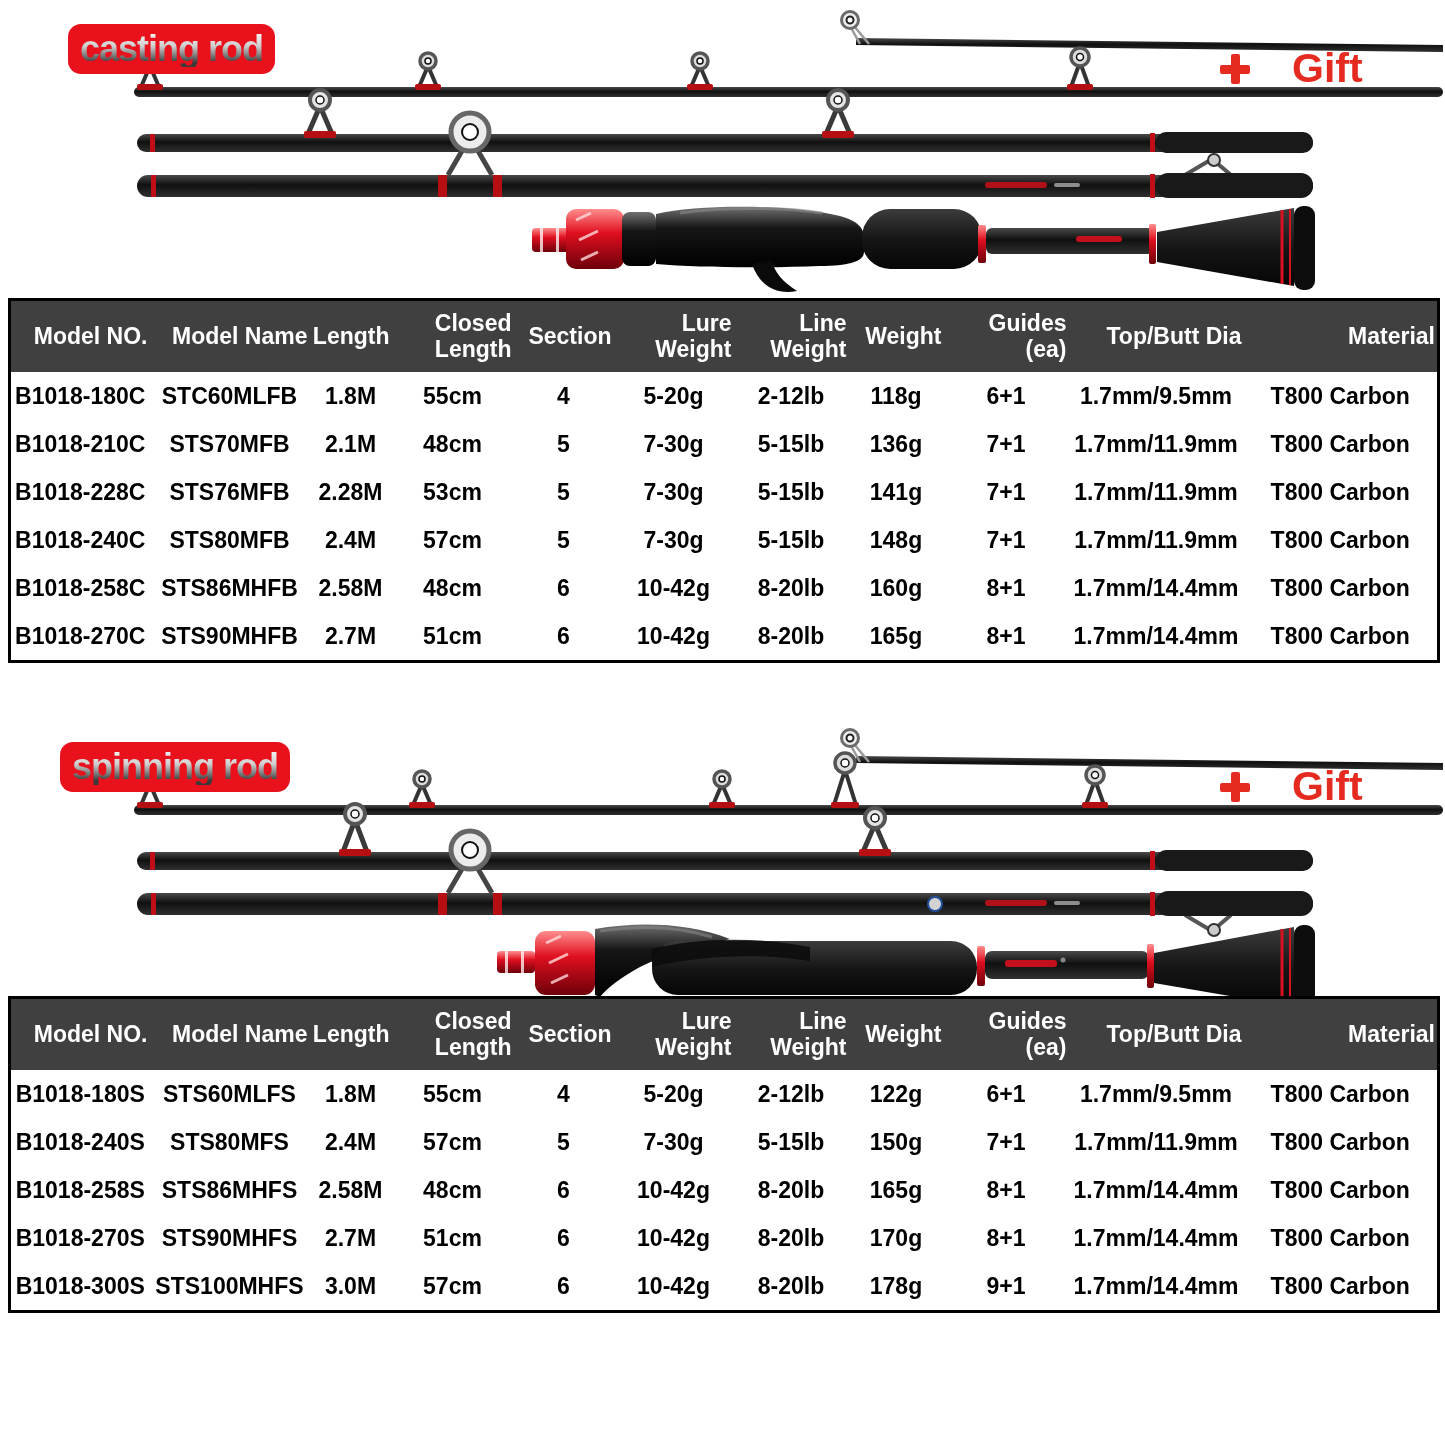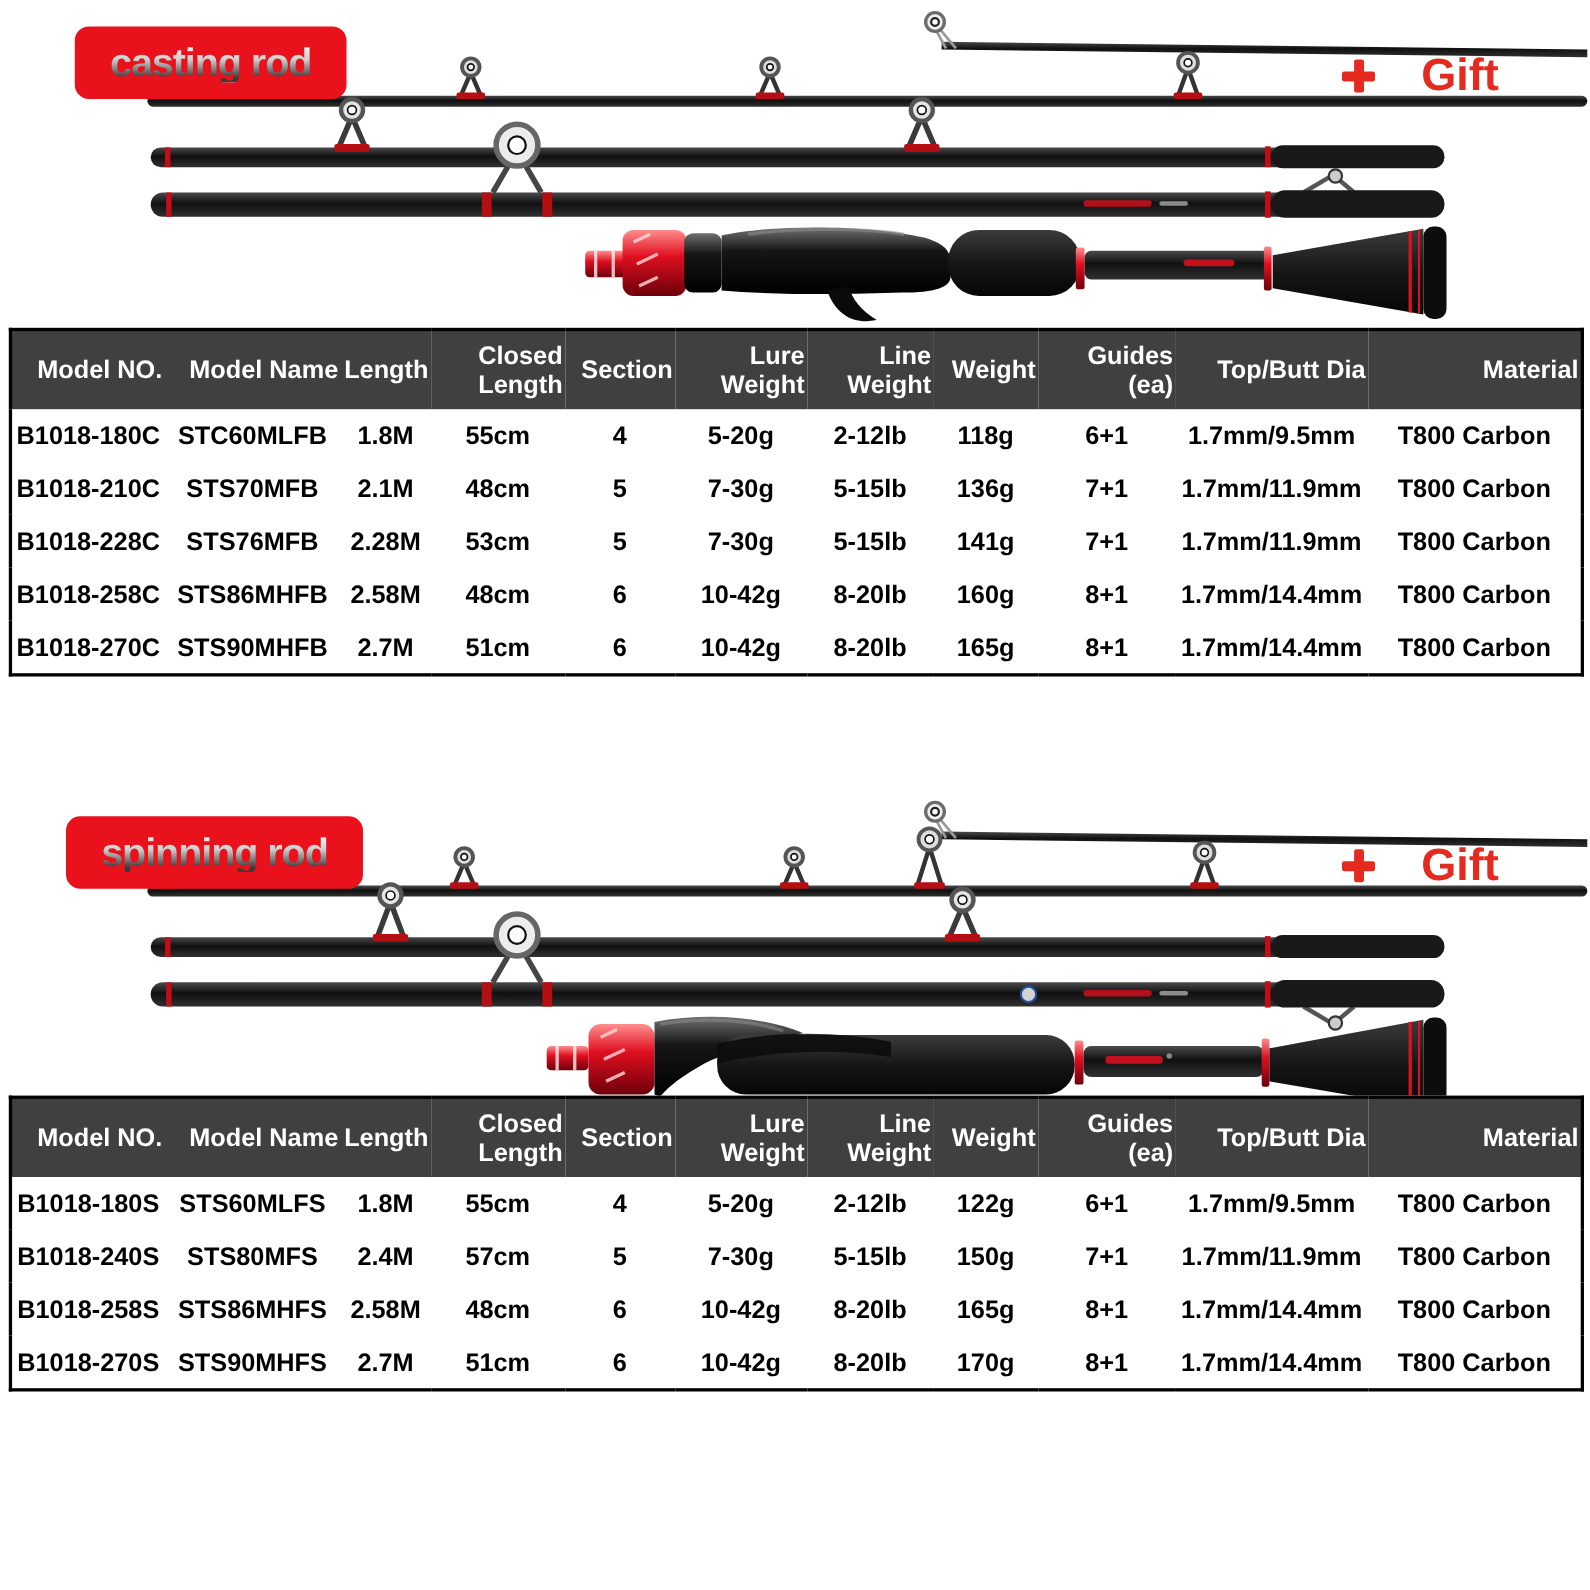--- a/index.html
+++ b/index.html
@@ -2,21 +2,21 @@
 <html><head>
 <meta charset="utf-8">
 <style>
   html,body{margin:0;padding:0;background:#fff;}
   .stage{
     position:relative;width:1445px;height:1445px;background:#ffffff;overflow:hidden;
     font-family:"Liberation Sans","DejaVu Sans",sans-serif;
   }
   
   .badge{
-    position:absolute;height:66px;padding:0 32px;border-radius:13px;
+    position:absolute;height:50px;padding:0 12px;border-radius:13px;
     background:#e8111c;display:flex;align-items:center;justify-content:flex-end;
   }
   .badge span{
     font-size:36px;font-weight:700;letter-spacing:-1px;line-height:1;
     background:linear-gradient(180deg,#f5f5f5 5%,#cfcfcf 42%,#3a3a3a 88%);
     -webkit-background-clip:text;background-clip:text;color:transparent;
   }
   .badge.casting{left:68px;top:24px;}
   .badge.spinning{left:60px;top:742px;}
   
@@ -396,20 +396,33 @@
           <td>53cm</td>
           <td>5</td>
           <td>7-30g</td>
           <td>5-15lb</td>
           <td>141g</td>
           <td>7+1</td>
           <td>1.7mm/11.9mm</td>
           <td>T800 Carbon</td>
         </tr>
         <tr>
+          <td>B1018-240C</td>
+          <td>STS80MFB</td>
+          <td>2.4M</td>
+          <td>57cm</td>
+          <td>5</td>
+          <td>7-30g</td>
+          <td>5-15lb</td>
+          <td>148g</td>
+          <td>7+1</td>
+          <td>1.7mm/11.9mm</td>
+          <td>T800 Carbon</td>
+        </tr>
+        <tr>
           <td>B1018-258C</td>
           <td>STS86MHFB</td>
           <td>2.58M</td>
           <td>48cm</td>
           <td>6</td>
           <td>10-42g</td>
           <td>8-20lb</td>
           <td>160g</td>
           <td>8+1</td>
           <td>1.7mm/14.4mm</td>
@@ -509,16 +522,29 @@
           <td>2.7M</td>
           <td>51cm</td>
           <td>6</td>
           <td>10-42g</td>
           <td>8-20lb</td>
           <td>170g</td>
           <td>8+1</td>
           <td>1.7mm/14.4mm</td>
           <td>T800 Carbon</td>
         </tr>
+        <tr>
+          <td>B1018-300S</td>
+          <td>STS100MHFS</td>
+          <td>3.0M</td>
+          <td>57cm</td>
+          <td>6</td>
+          <td>10-42g</td>
+          <td>8-20lb</td>
+          <td>178g</td>
+          <td>9+1</td>
+          <td>1.7mm/14.4mm</td>
+          <td>T800 Carbon</td>
+        </tr>
       </tbody>
   </table>
 
 </div>
 
 </body></html>

